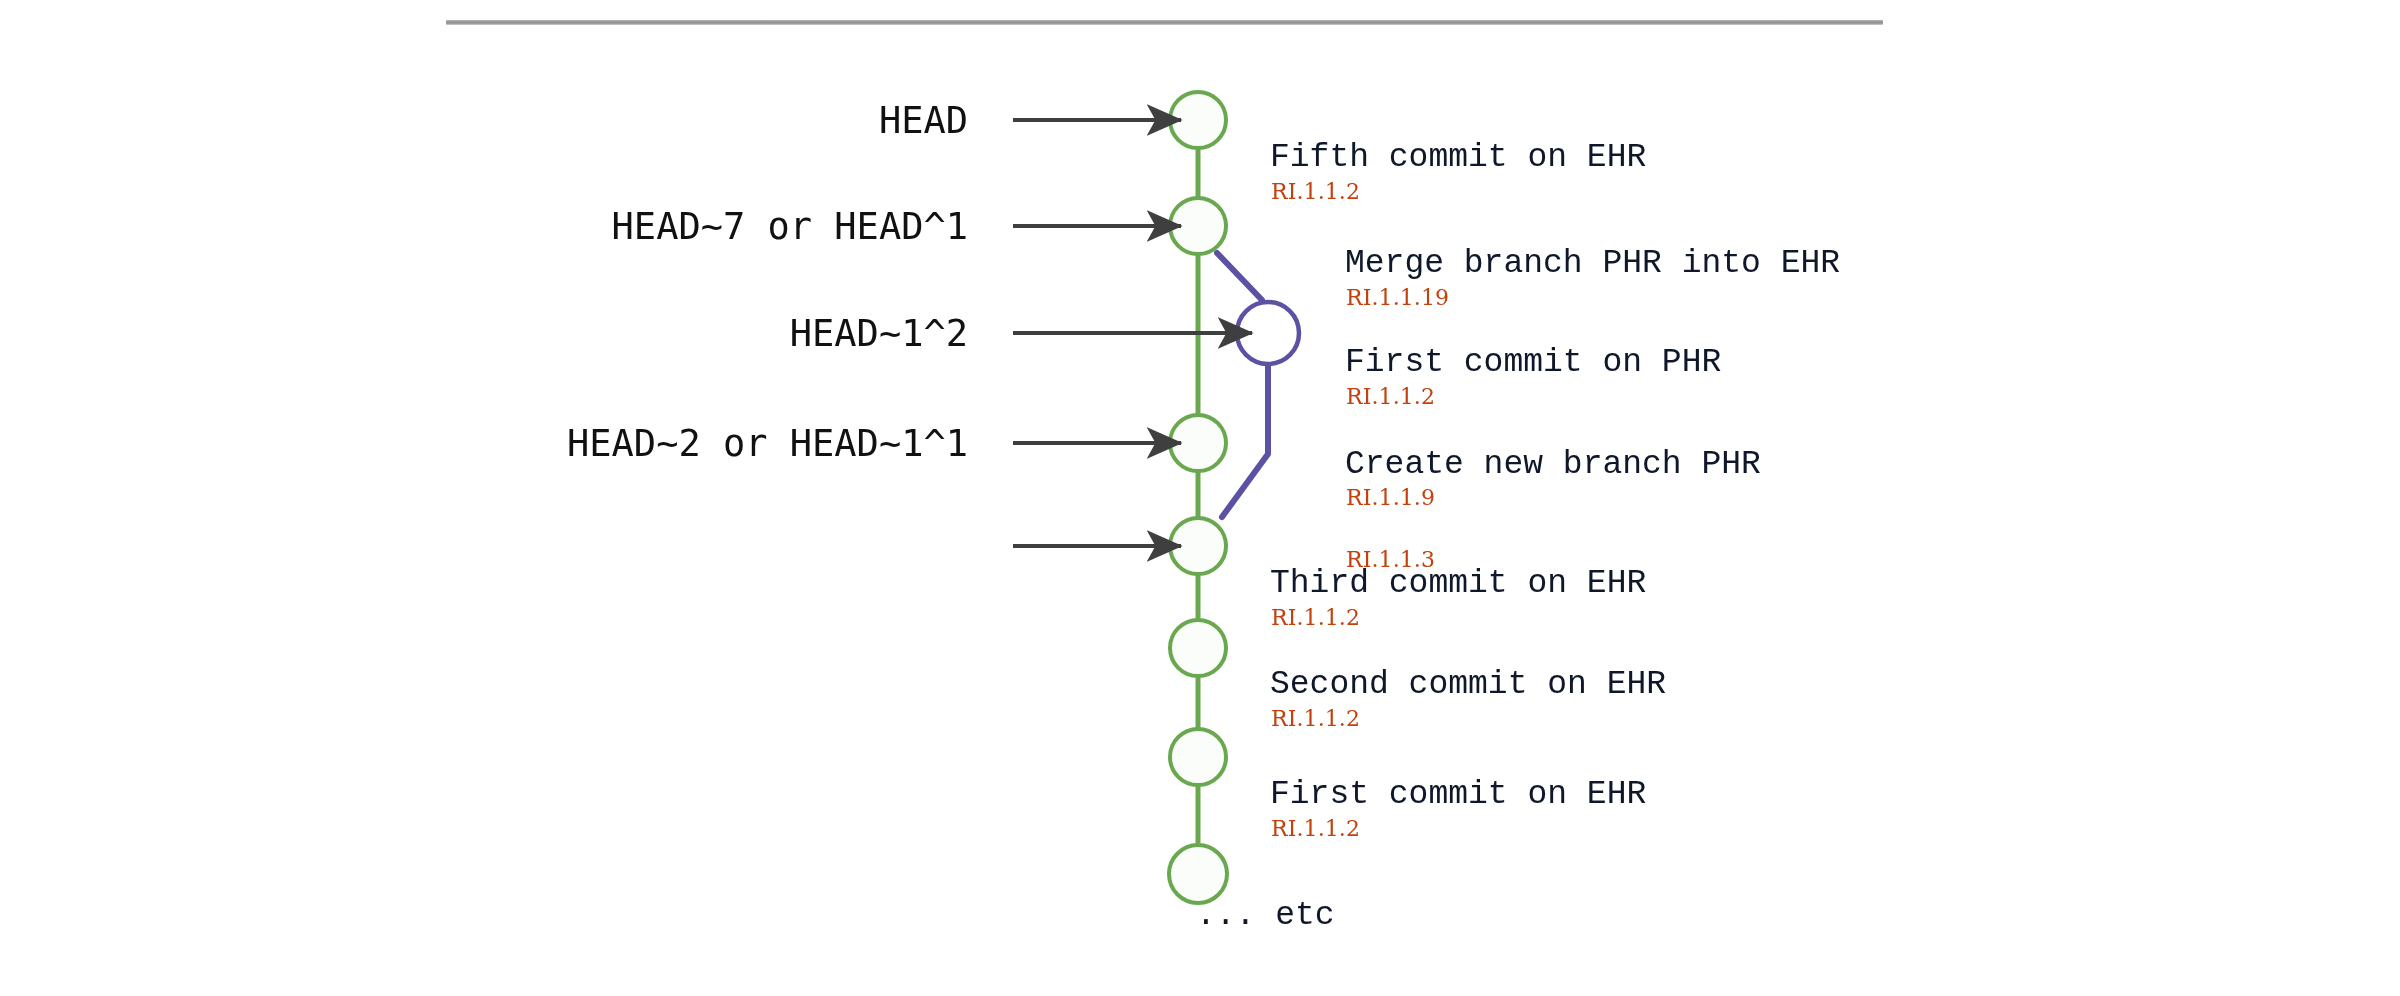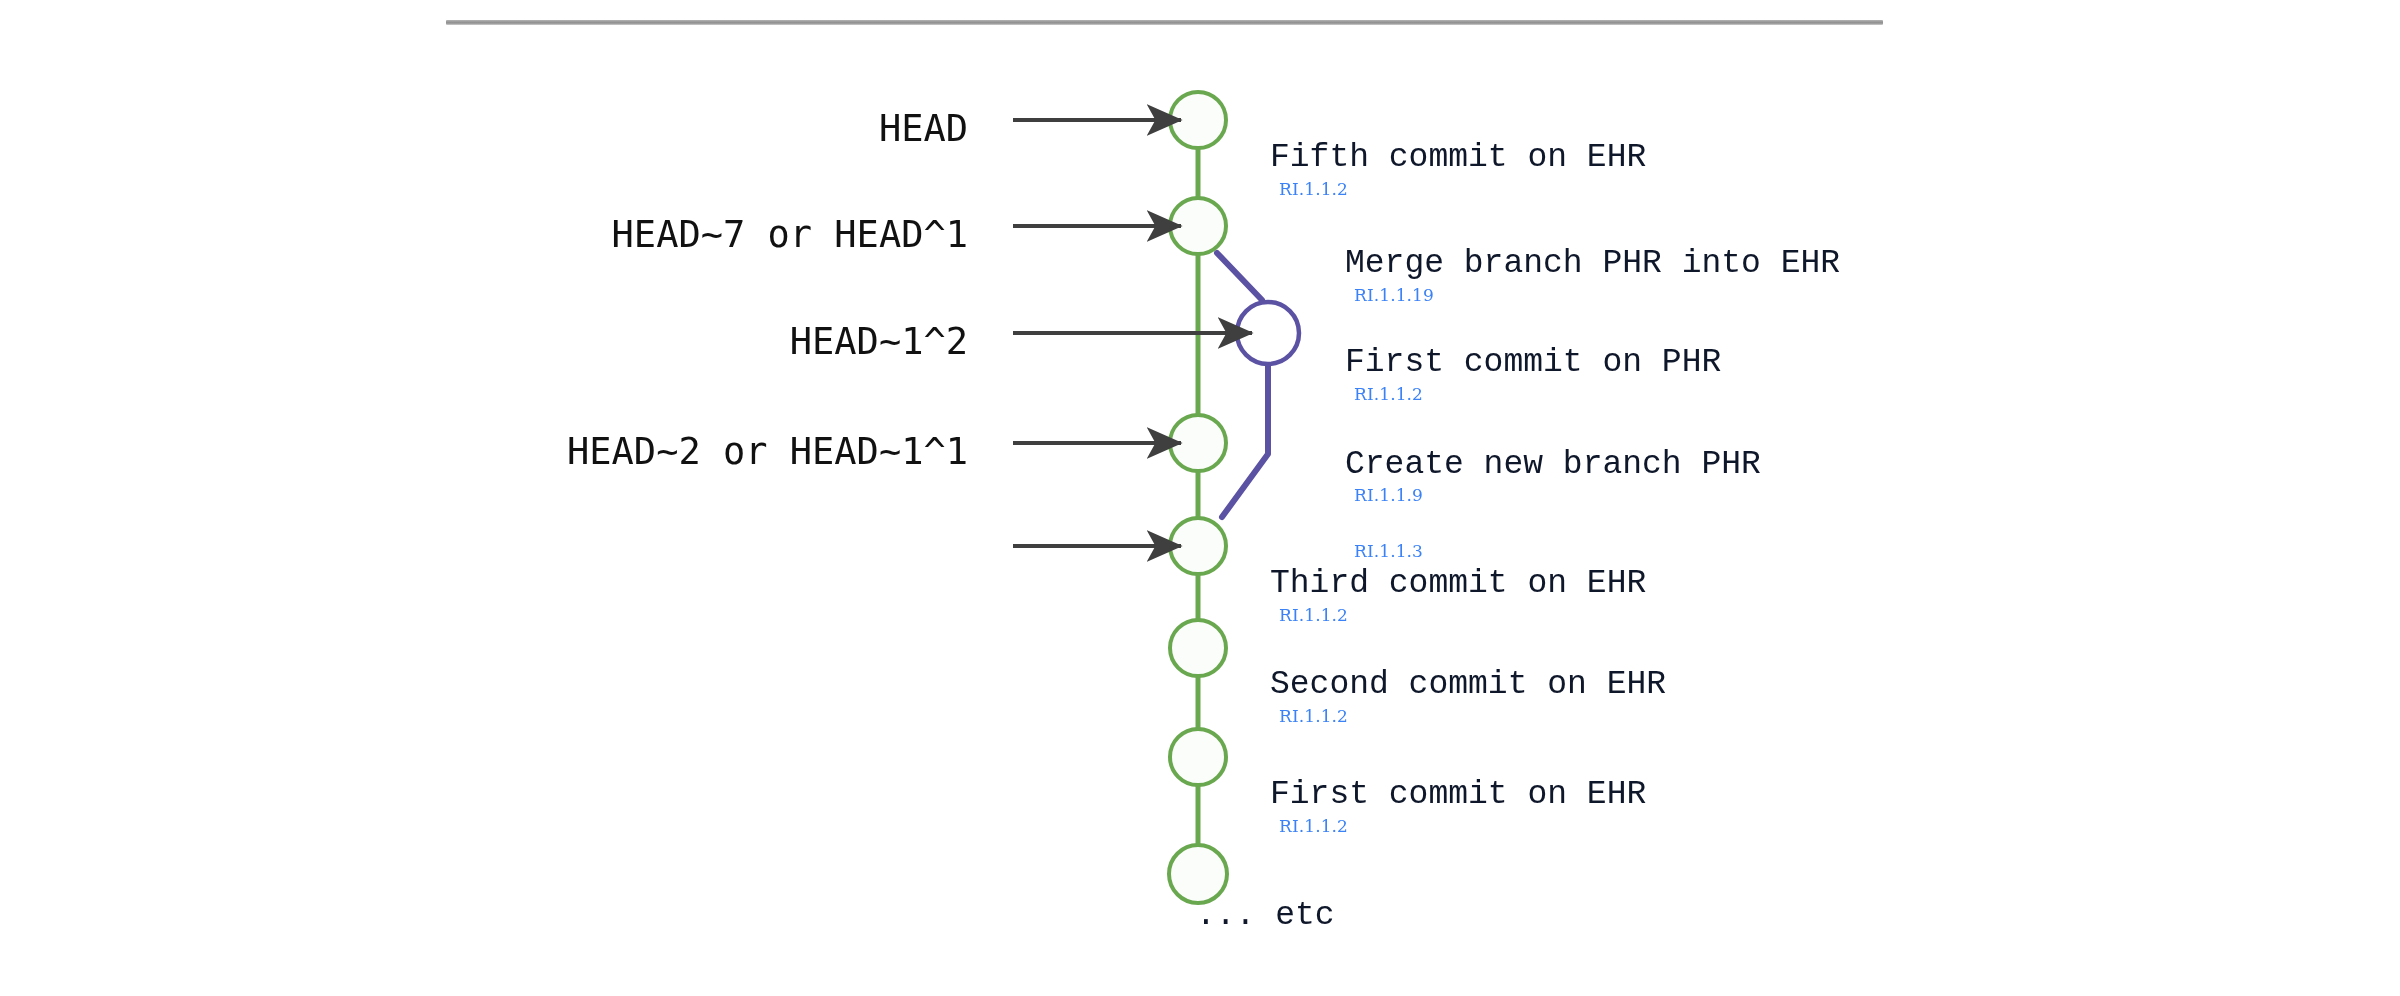--- a/index.html
+++ b/index.html
@@ -40,47 +40,45 @@
   
   .ptr-label {
     position: absolute;
     white-space: pre;
     font-family: "DejaVu Sans Mono", monospace;
     font-size: 37px;
     line-height: 1;
     color: #111111;
     text-align: right;
     transform: translateY(-50%);
-    margin-top: 8px;
   }
   
   .commit-subject {
     position: absolute;
     white-space: pre;
     font-family: Liberation Mono, monospace;
     font-size: 33px;
     line-height: 1;
     color: #0f172a;
     transform: translateY(-50%);
     margin-top: 44px;
   }
   
   .ri-group {
     position: absolute;
     white-space: pre;
   }
   .ri-tag {
     display: block;
     font-family: "DejaVu Serif", serif;
-    font-size: 17px;
+    font-size: 22px;
     line-height: 1.08;
     letter-spacing: 0.1px;
-    color: #3b82f6;
+    color: #c2410c;
     white-space: pre;
-    margin-left: 8px;
   }
 </style>
 </head>
 <body>
 
 <div id="canvas">
 
   <div class="top-rule"></div>
 
   <svg id="graph" viewBox="0 0 2400 996" xmlns="http://www.w3.org/2000/svg">

